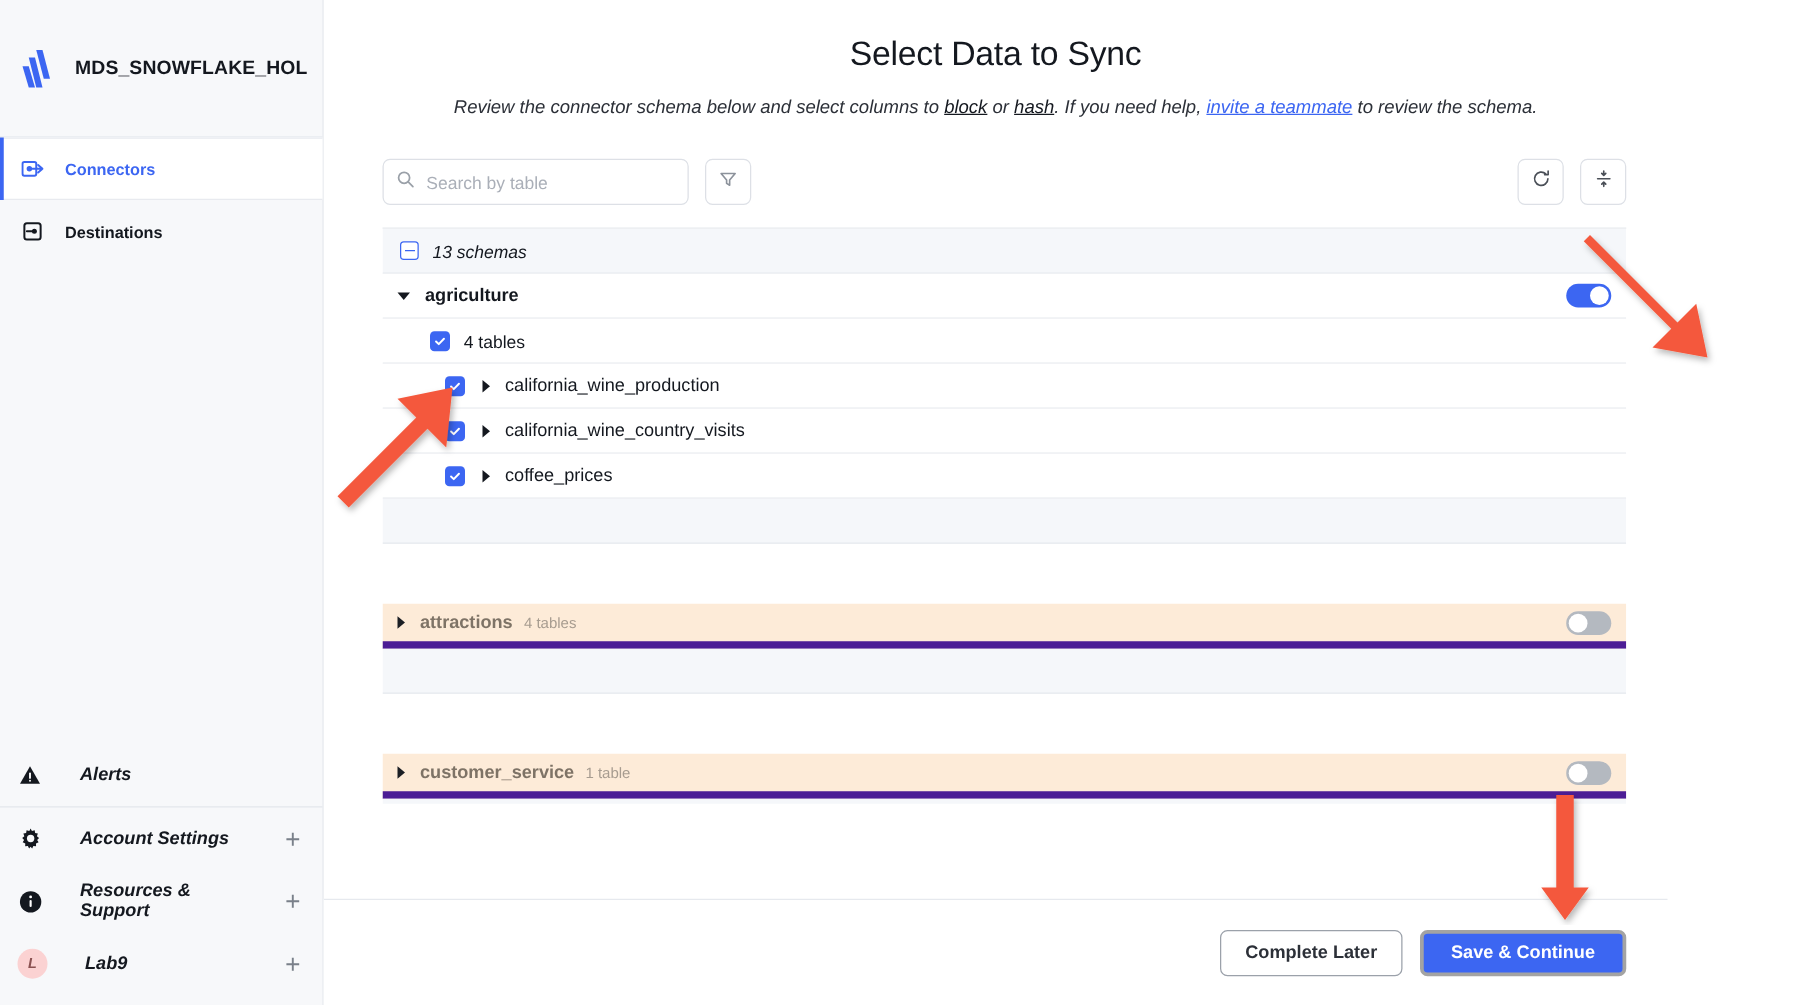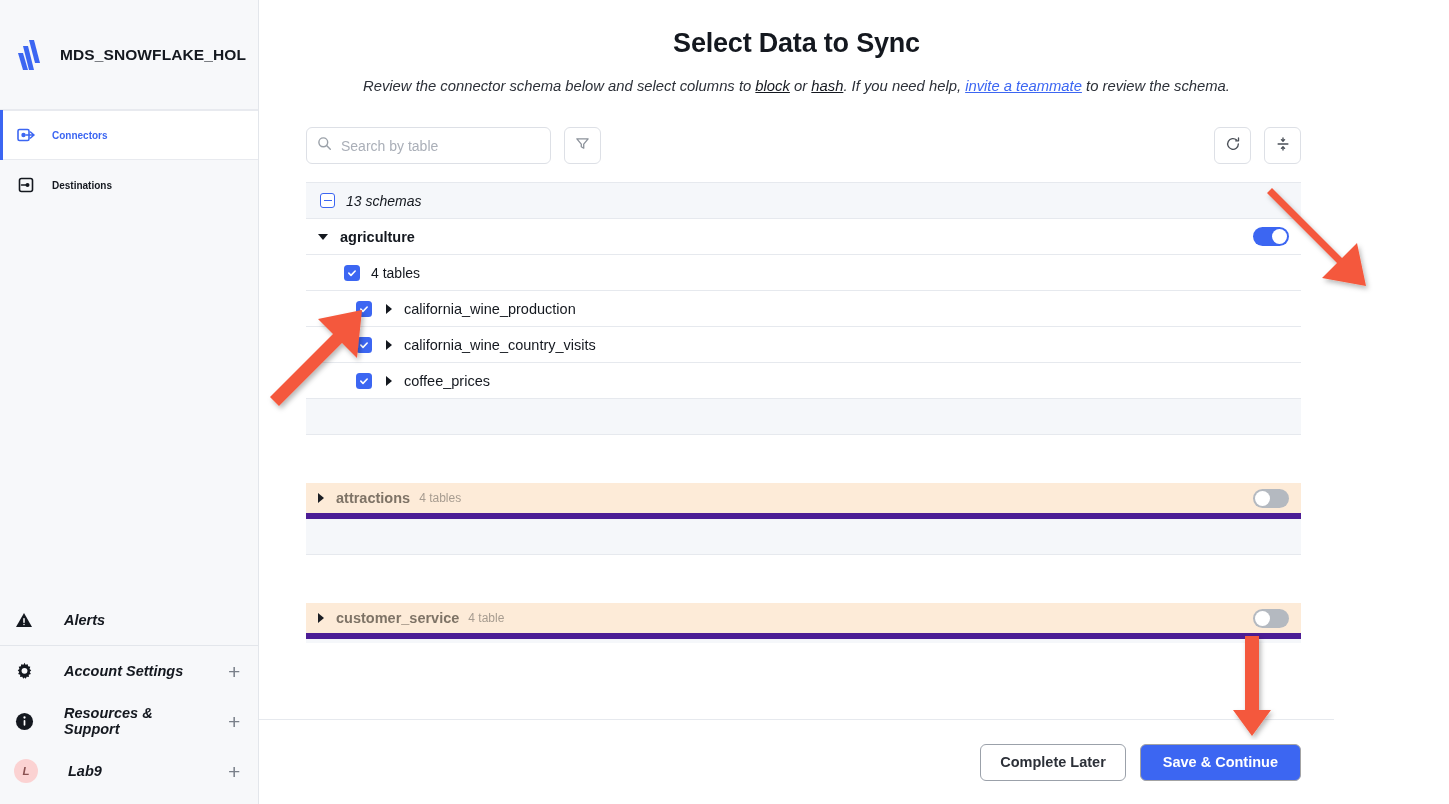--- a/index.html
+++ b/index.html
@@ -27,21 +27,21 @@
   }
   .logo { width: 30px; height: 32px; flex: 0 0 30px; }
   .brand-name {
     font-size: 15.5px; font-weight: 700; color: #14181F;
     letter-spacing: 0.1px; white-space: nowrap;
   }
   .nav { padding-top: 0; }
   .nav-item {
     height: 50px; display: flex; align-items: center;
     padding-left: 16px; gap: 16px;
-    font-size: 10px; color: #14181F; font-weight: 600;
+    font-size: 13px; color: #14181F; font-weight: 600;
     position: relative; cursor: pointer;
   }
   .nav-item.active {
     background: #ffffff; color: #3C66F2;
     border-top: 1px solid #E8EAEF;
     border-bottom: 1px solid #E8EAEF;
   }
   .nav-item.active::before {
     content: ""; position: absolute; left: 0; top: -1px; bottom: -1px;
     width: 3px; background: #3C66F2;
@@ -71,21 +71,21 @@
   .bottom-pad { height: 8px; }
 
   
   .main {
     flex: 1 1 auto; height: 804px;
     display: flex; flex-direction: column;
     background: #ffffff; position: relative;
   }
   .page-head { padding-top: 28px; text-align: center; }
   .page-title {
-    font-size: 27px; font-weight: 700; color: #14181F;
+    font-size: 27px; font-weight: 400; color: #14181F;
     letter-spacing: -0.2px;
   }
   .page-sub {
     margin-top: 19px; font-size: 14.8px; color: #2C3038; font-style: italic;
   }
   .page-sub .ul { text-decoration: underline; color: #14181F; cursor: pointer; }
   .page-sub .lnk { color: #3C66F2; text-decoration: underline; cursor: pointer; }
 
   
   .toolbar {
@@ -189,21 +189,21 @@
   }
   .btn {
     height: 37px; border-radius: 6px; font-size: 14.5px; font-weight: 700;
     display: flex; align-items: center; justify-content: center;
     cursor: pointer; font-family: "Liberation Sans", sans-serif;
   }
   .btn-secondary {
     background: #fff; border: 1px solid #9BA1AA; color: #2C3038; padding: 0 19px;
   }
   .btn-primary {
-    background: #3C66F2; border: 1px solid #a3a3a3; color: #fff; padding: 0 22px;
+    background: #3C66F2; border: 3px solid #a3a3a3; color: #fff; padding: 0 22px;
   }
 
   
   .arrow { position: absolute; pointer-events: none; }
   #arrow-toggle { left: 1262px; top: 182px; }
   #arrow-checkbox { left: 266px; top: 306px; }
   #arrow-save { left: 1226px; top: 630px; }
 </style>
 </head>
 <body>
@@ -420,21 +420,21 @@
             </span>
         </span>
       </div>
 
       <div class="row row-spacer"></div>
 
       <div class="row row-schema-off">
         <span class="pad-1"></span>
         <span class="caret caret-right dim"></span>
         <span class="lbl-schema-off">customer_service</span>
-        <span class="lbl-count-off">4 table</span>
+        <span class="lbl-count-off">1 table</span>
         <span class="row-right">
           <span class="toggle off">
               <i class="knob"></i>
             </span>
         </span>
       </div>
 
       <div class="row row-spacer"></div>
 
       <div class="row row-schema-off">

